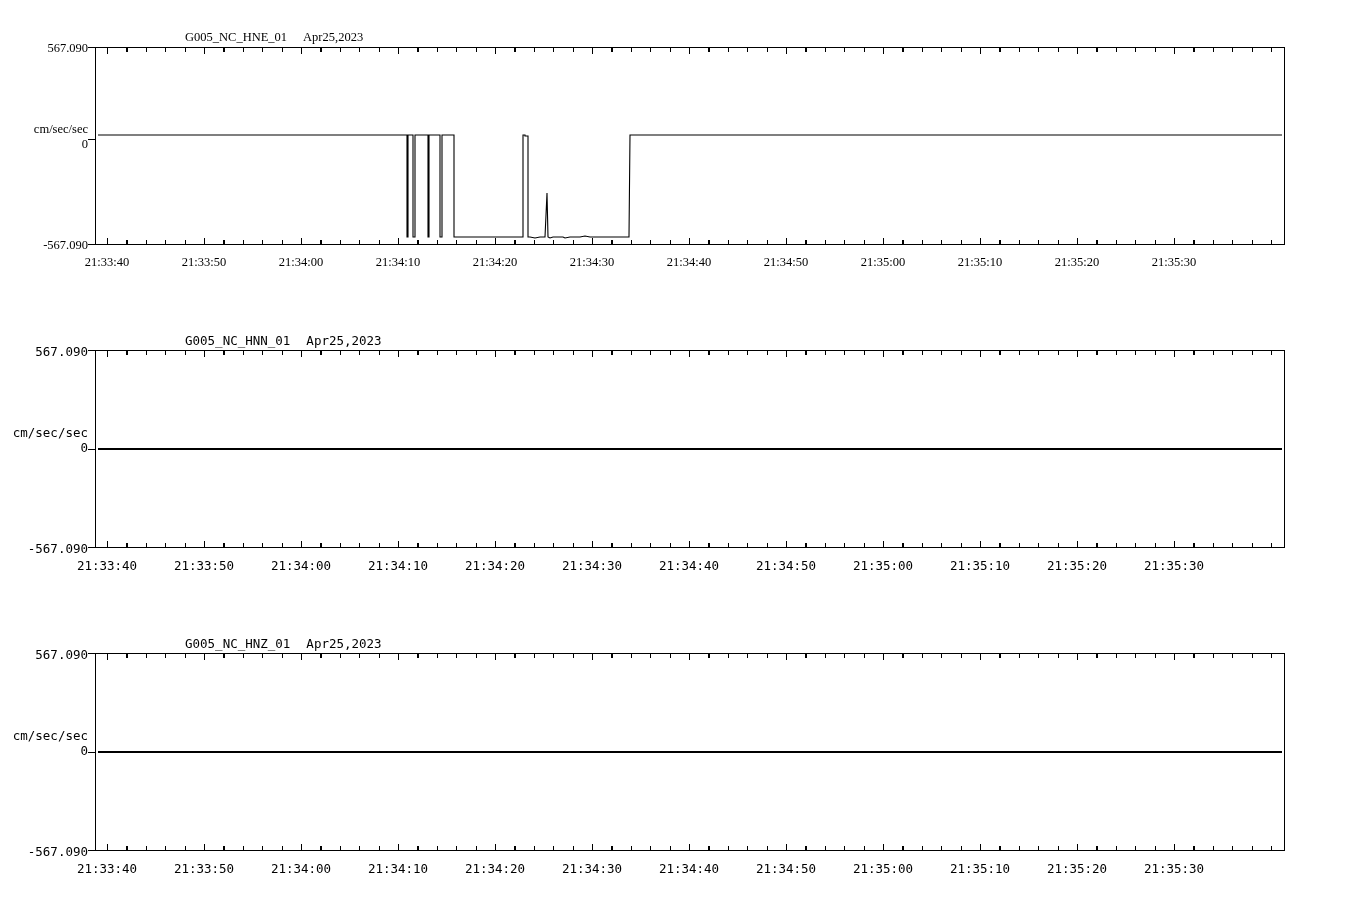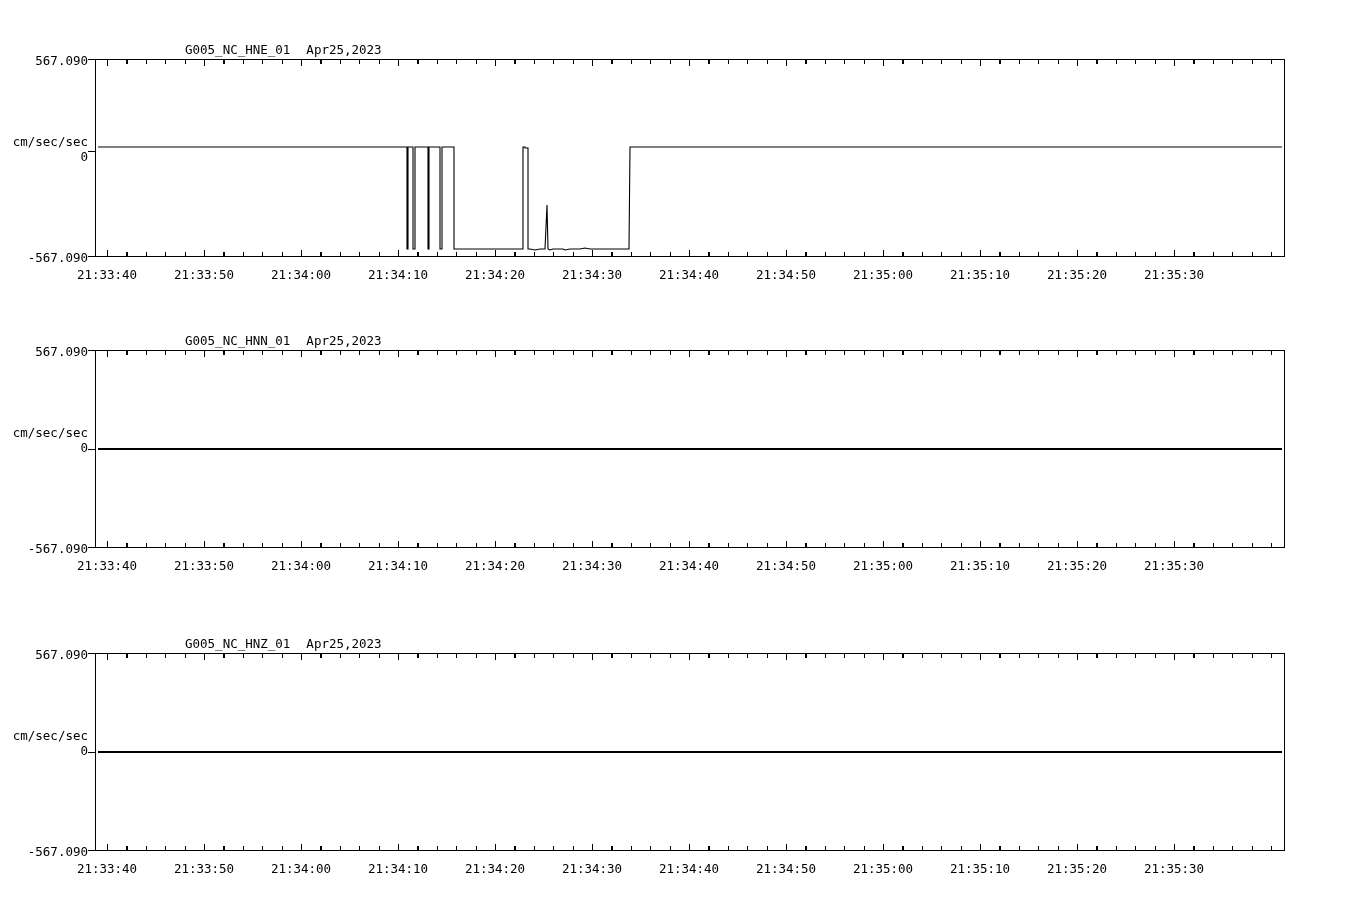--- a/index.html
+++ b/index.html
@@ -14,21 +14,21 @@
     color: #000000;
     position: relative;
     overflow: hidden;
   }
   .panel {
     position: absolute;
     left: 0;
     width: 1358px;
     height: 290px;
   }
-  #panel-0 { top: 12px; }
+  #panel-0 { top: 0px; font-family: Liberation Serif, serif; }
   #panel-1 { top: 303px; }
   #panel-2 { top: 606px; }
 
   .plot-title {
     position: absolute;
     left: 185px;
     top: 30px;
     font-size: 12.5px;
     letter-spacing: 0px;
     white-space: pre;

